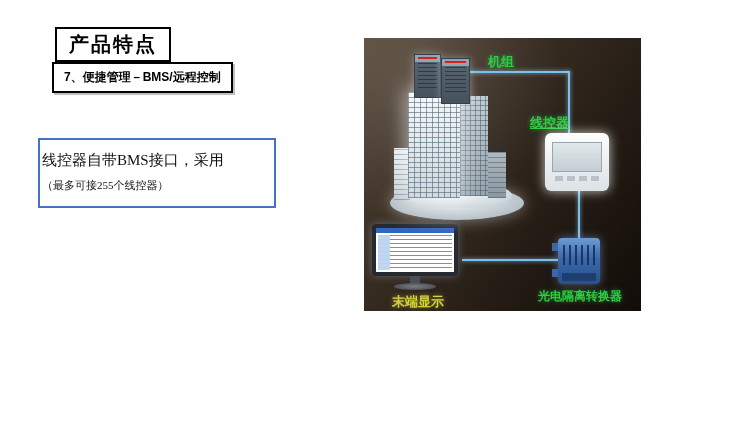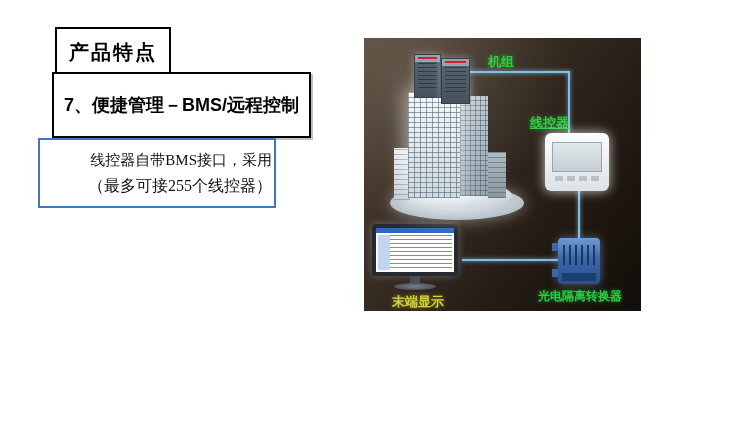--- a/index.html
+++ b/index.html
@@ -4,40 +4,39 @@
 <style>
   html,body { margin:0; padding:0; background:#ffffff; }
   .slide {
     position:relative; width:750px; height:433px; background:#ffffff;
     overflow:hidden; font-family:"Liberation Sans", sans-serif; color:#000;
   }
 
   
   .title-box {
     position:absolute; left:55px; top:27px;
-    border:2px solid #000; padding:10px 12px;
+    border:2px solid #000; padding:2px 12px;
     font-size:20px; font-weight:bold; letter-spacing:2px; background:#fff;
   }
   .subtitle-box {
     position:absolute; left:52px; top:62px;
-    border:2px solid #000; padding:19px 10px;
-    font-size:18px; font-weight:bold; background:#fff;
+    border:2px solid #000; padding:5px 10px;
+    font-size:12px; font-weight:bold; background:#fff;
     box-shadow:2px 2px 0 rgba(0,0,0,0.25);
-    margin-top:10px;
   }
 
   
   .desc-box {
     position:absolute; left:38px; top:138px; width:230px;
     border:2px solid var(--desc-border-blue,#4472c4);
     padding:8px 2px; background:#fff;
     font-family:"Liberation Serif", serif; font-size:15px; color:#111;
   }
-  .desc-line { text-align:right; line-height:25px; white-space:nowrap; }
-  .desc-line.small { font-size:16px; }
+  .desc-line { text-align:left; line-height:25px; white-space:nowrap; }
+  .desc-line.small { font-size:11px; }
 
   
   .diagram {
     position:absolute; left:364px; top:38px; width:277px; height:273px;
     background:
       radial-gradient(circle at 18% 12%, rgba(255,255,255,0.12), transparent 45%),
       linear-gradient(125deg, #564738 0%, #3a2e23 35%, #221a13 70%, #120d09 100%);
     overflow:hidden;
   }
 

